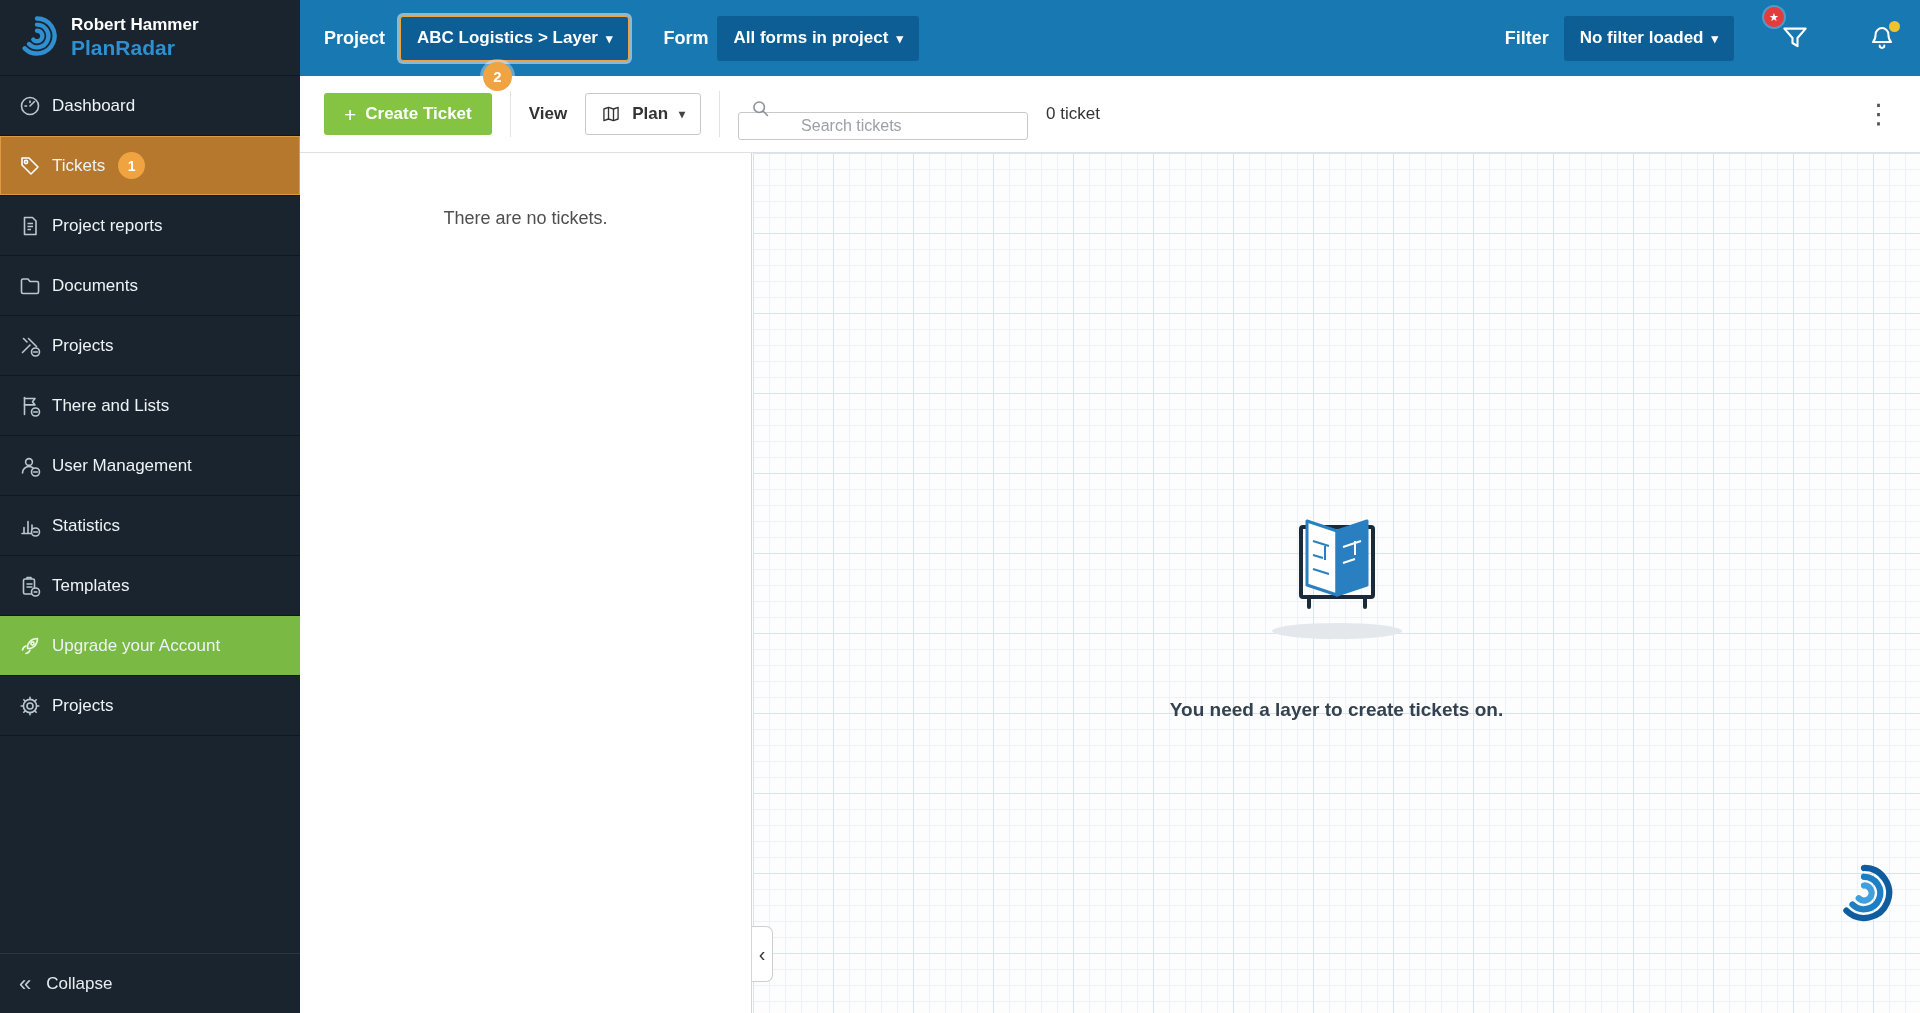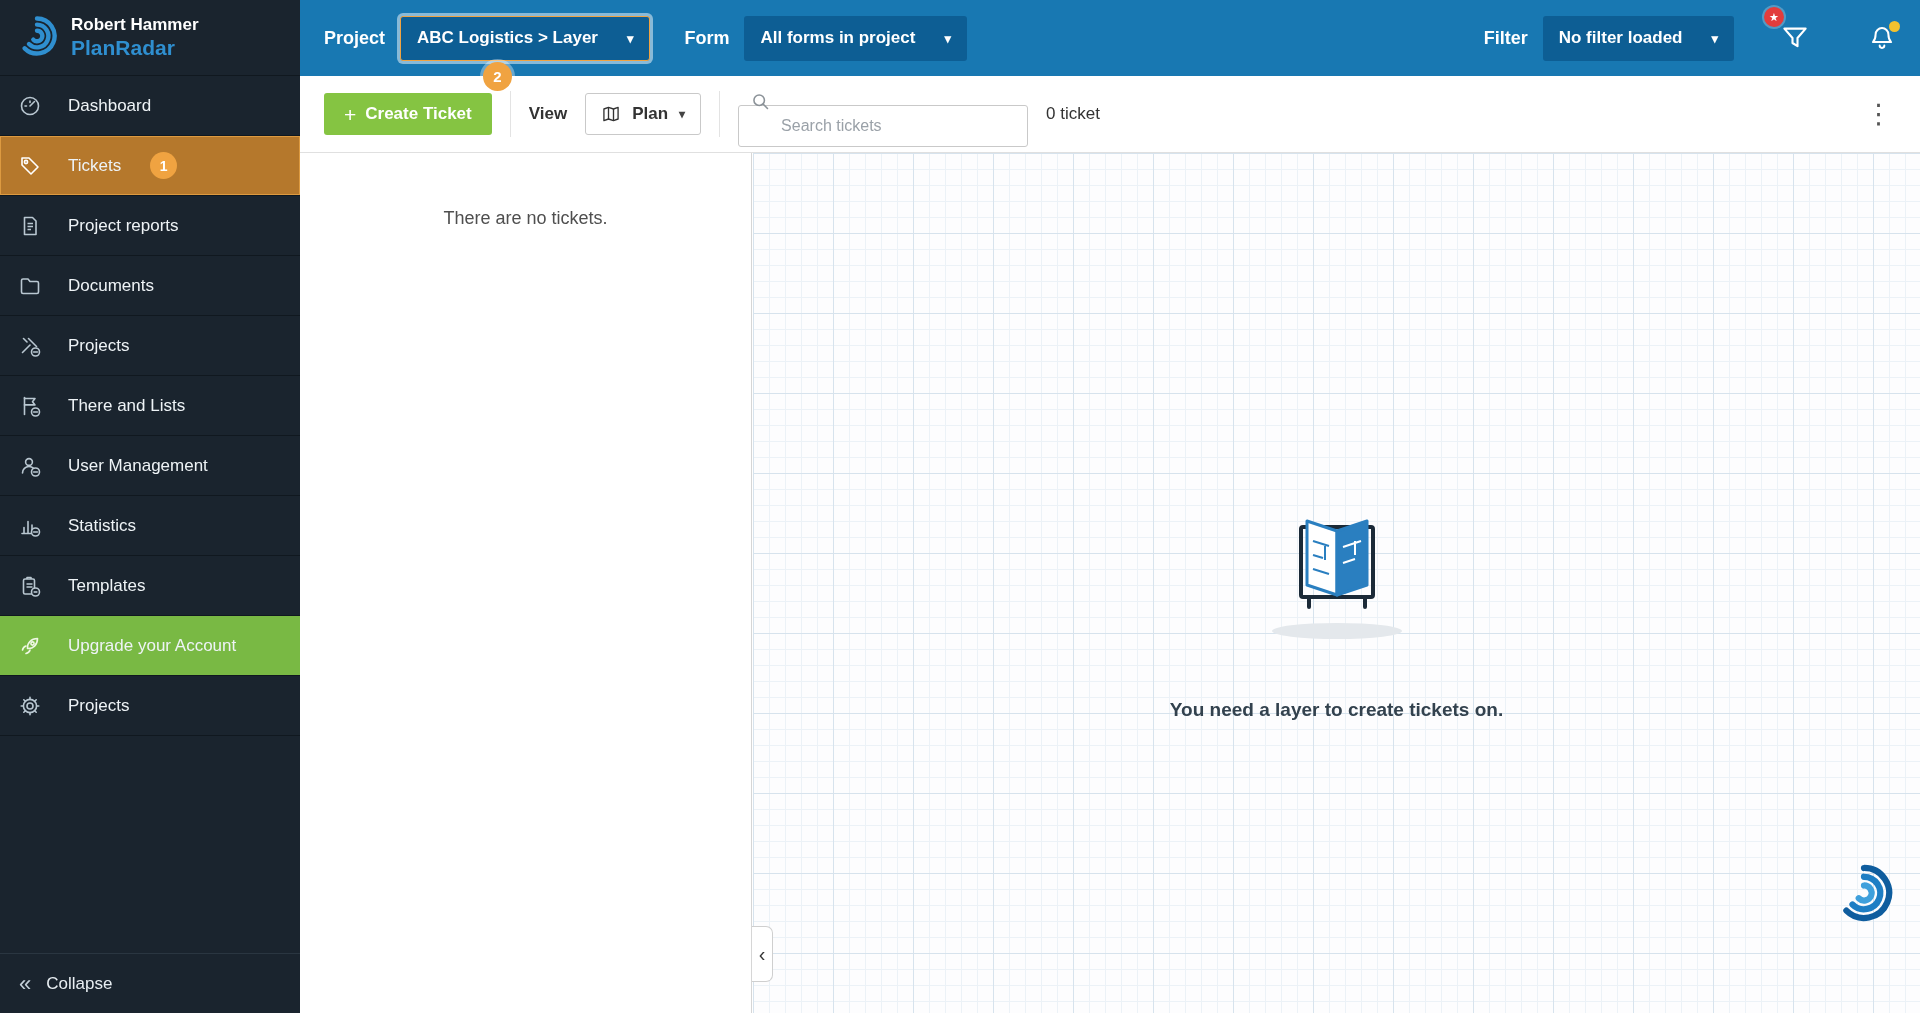--- a/index.html
+++ b/index.html
@@ -5,58 +5,58 @@
   * { margin:0; padding:0; box-sizing:border-box; }
   html,body { width:1920px; height:1013px; overflow:hidden; font-family:"Liberation Sans", sans-serif; background:#fff; }
 
   
   .sidebar { position:absolute; left:0; top:0; width:300px; height:1013px; background:#1a242e; display:flex; flex-direction:column; z-index:20; }
   .user-block { display:flex; align-items:center; gap:13px; height:76px; padding:0 16px; border-bottom:1px solid #10181f; cursor:pointer; }
   .user-text { display:flex; flex-direction:column; line-height:1.25; }
   .user-name { color:#ffffff; font-size:17px; font-weight:bold; }
   .brand-name { color:#2f8fd0; font-size:21px; font-weight:bold; }
   .menu { display:flex; flex-direction:column; }
-  .menu-item { display:flex; align-items:center; gap:25px; height:60px; padding:0 17px; border-bottom:1px solid #10181f; color:#eef3f6; font-size:17px; cursor:pointer; }
+  .menu-item { display:flex; align-items:center; gap:9px; height:60px; padding:0 17px; border-bottom:1px solid #10181f; color:#eef3f6; font-size:17px; cursor:pointer; }
   .menu-item .mi-icon { width:26px; height:26px; color:#b9c7d1; flex:0 0 auto; display:flex; align-items:center; justify-content:center; }
   .menu-item.active { background:#b5782c; box-shadow: inset 0 0 0 1px #dd9a40; }
   .menu-item.active .mi-icon { color:#ffffff; }
   .menu-item.upgrade { background:#79b944; }
   .menu-item.upgrade .mi-icon { color:#eef7e4; }
   .count-badge { margin-left:4px; min-width:27px; height:27px; border-radius:50%; background:#f0a341; color:#fff; font-size:14px; font-weight:bold; display:flex; align-items:center; justify-content:center; }
   .sb-spacer { flex:1; }
   .collapse-row { height:60px; border-top:1px solid #2a3641; display:flex; align-items:center; gap:15px; padding:0 19px; color:#e8eef2; font-size:17px; cursor:pointer; }
   .collapse-ic { font-size:22px; color:#c3cfd8; line-height:1; }
 
   
   .header { position:absolute; left:300px; top:0; right:0; height:76px; background:#1878b2; display:flex; align-items:center; padding:0 24px; color:#fff; z-index:15; }
   .hdr-label { font-size:18px; font-weight:bold; }
-  .hdr-dd { background:#0d5e94; border-radius:3px; height:45px; display:flex; align-items:center; gap:29px; padding:0 16px; font-size:17px; font-weight:bold; cursor:pointer; white-space:nowrap; }
+  .hdr-dd { background:#0d5e94; border-radius:3px; height:45px; display:flex; align-items:center; gap:8px; padding:0 16px; font-size:17px; font-weight:bold; cursor:pointer; white-space:nowrap; }
   .hdr-dd .caret { font-size:13px; }
   .dd-project { margin-left:15px; border:1px solid #f0a341; box-shadow:0 0 0 3px rgba(230,240,248,0.55); }
   .lbl-form { margin-left:34px; }
-  .dd-form { margin-left:15px; }
+  .dd-form { margin-left:9px; }
   .hdr-right { margin-left:auto; display:flex; align-items:center; }
   .lbl-filter { }
   .dd-filter { margin-left:15px; }
   .funnel-wrap { position:relative; margin-left:46px; width:30px; height:30px; cursor:pointer; }
   .star-badge { position:absolute; top:-16px; left:-16px; width:20px; height:20px; background:#e23c3c; border-radius:50%; color:#fff; font-size:11px; display:flex; align-items:center; justify-content:center; box-shadow:0 0 0 2px rgba(255,255,255,0.25); }
   .bell-wrap { position:relative; margin-left:58px; width:28px; height:28px; cursor:pointer; }
   .bell-dot { position:absolute; top:-3px; right:-4px; width:11px; height:11px; border-radius:50%; background:#f2c12e; }
   .step-badge { position:absolute; left:183px; top:62px; width:29px; height:29px; border-radius:50%; background:#f0a341; color:#fff; font-size:15px; font-weight:bold; display:flex; align-items:center; justify-content:center; box-shadow:0 0 0 3px rgba(255,255,255,0.35); z-index:30; }
 
   
   .toolbar { position:absolute; left:300px; top:76px; right:0; height:77px; background:#fff; border-bottom:1px solid #e0e0e0; display:flex; align-items:center; padding:0 24px; gap:18px; z-index:10; }
   .btn-create { background:#85c442; color:#fff; border:none; border-radius:3px; height:42px; padding:0 20px; font-size:17px; font-weight:bold; font-family:inherit; display:flex; align-items:center; gap:9px; cursor:pointer; }
   .btn-create .plus { font-size:21px; font-weight:normal; line-height:1; }
   .vsep { width:1px; height:46px; background:#e3e3e3; }
   .view-label { color:#333; font-size:17px; font-weight:bold; }
   .dd-plan { border:1px solid #c9c9c9; border-radius:3px; height:42px; display:flex; align-items:center; gap:11px; padding:12px 15px; color:#333; font-size:17px; font-weight:bold; cursor:pointer; background:#fff; }
   .dd-plan .caret { font-size:12px; color:#444; }
   .search-wrap { position:relative; width:290px; }
-  .search-wrap input { width:290px; height:42px; border:1px solid #c9c9c9; border-radius:3px; padding:0 12px 0 42px; font-size:16px; font-family:inherit; color:#333; outline:none;margin-top:24px; }
+  .search-wrap input { width:290px; height:28px; border:1px solid #c9c9c9; border-radius:3px; padding:0 12px 0 62px; font-size:16px; font-family:inherit; color:#333; outline:none;margin-top:24px; }
   .search-wrap input::placeholder { color:#9aa1a8; }
   .search-ic { position:absolute; left:12px; top:10px; width:21px; height:21px; color:#8b9298; }
   .ticket-count { color:#333; font-size:17px; }
   .kebab { margin-left:auto; color:#555; font-size:27px; line-height:1; cursor:pointer; padding:0 4px; }
 
   
   .list-panel { position:absolute; left:300px; top:153px; width:452px; bottom:0; background:#fff; border-right:1px solid #d6d6d6; }
   .no-tickets { margin-top:55px; text-align:center; color:#4f4f4f; font-size:18px; }
 
   .plan-area { position:absolute; left:753px; top:153px; right:0; bottom:0; background-color:#fdfdfe;

